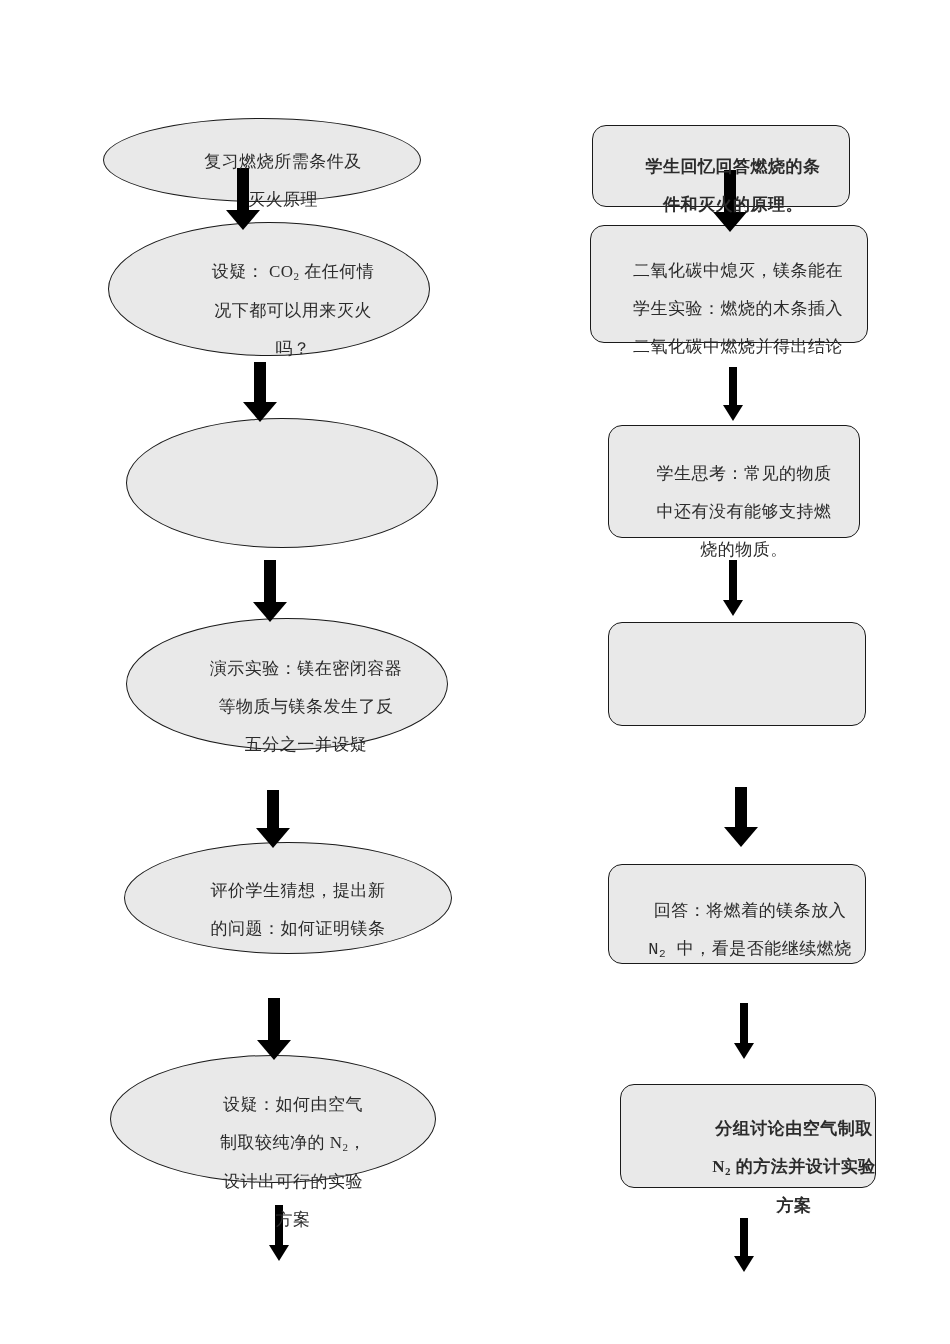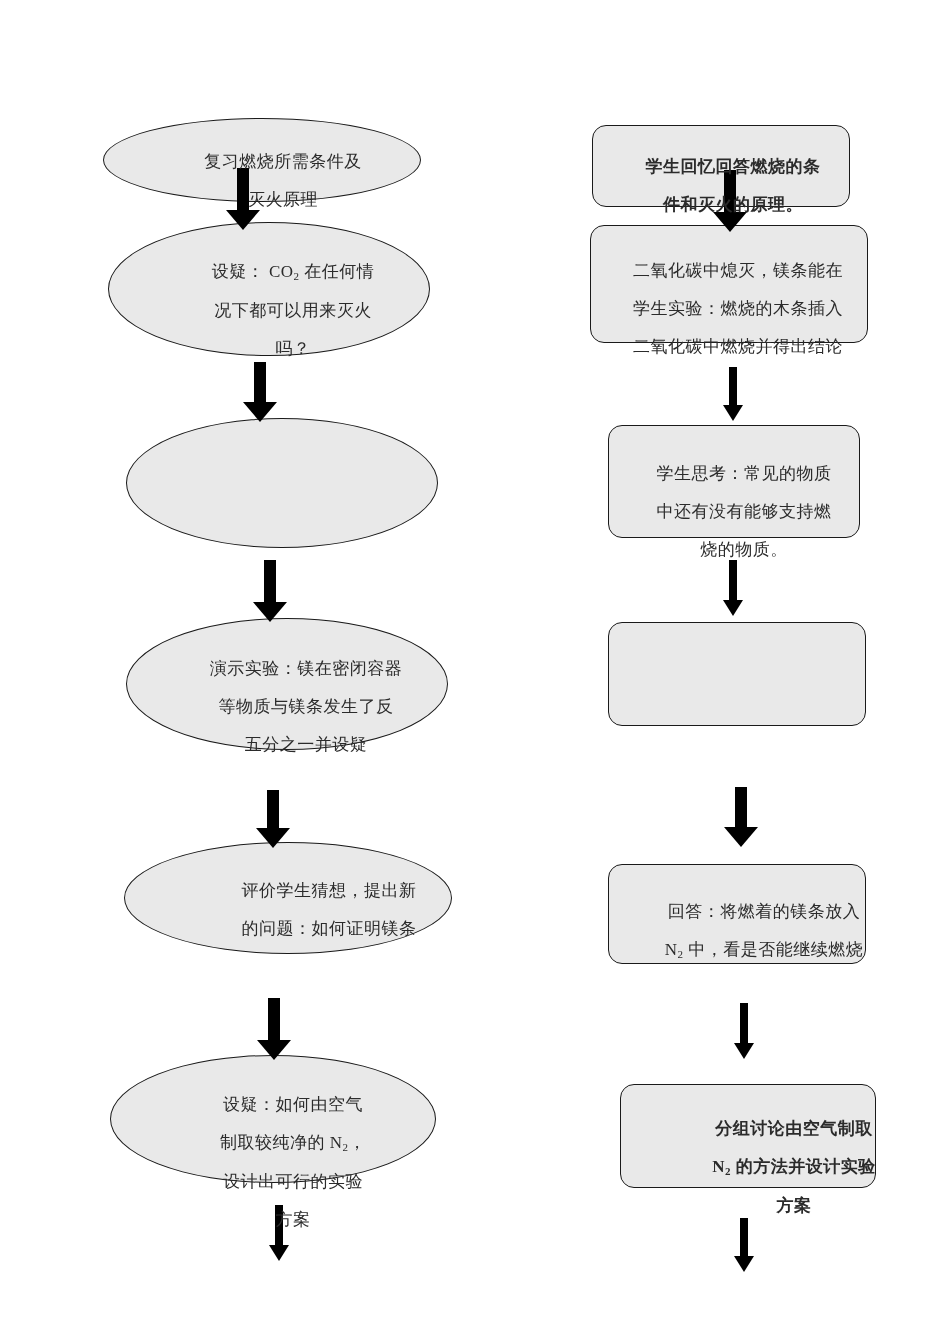--- a/index.html
+++ b/index.html
@@ -159,28 +159,28 @@
     <div class="head" style="top:38px;"></div>
   </div>
 
   <div class="node-text t-left" style="left:163px; top:143px; width:240px;"><div>复习燃烧所需条件及</div><div>灭火原理</div></div>
 
   <div class="node-text t-left" style="left:168px; top:253px; width:250px;"><div>设疑： CO<sub>2</sub> 在任何情</div><div>况下都可以用来灭火</div><div>吗？</div></div>
 
 
   <div class="node-text t-left" style="left:166px; top:650px; width:280px;"><div>演示实验：镁在密闭容器</div><div>等物质与镁条发生了反</div><div>五分之一并设疑</div></div>
 
-  <div class="node-text t-left" style="left:199px; top:872px; width:260px;"><div>评价学生猜想，提出新</div><div>的问题：如何证明镁条</div></div>
+  <div class="node-text t-left" style="left:168px; top:872px; width:260px;"><div>评价学生猜想，提出新</div><div>的问题：如何证明镁条</div></div>
 
   <div class="node-text t-left" style="left:168px; top:1086px; width:250px;"><div>设疑：如何由空气</div><div>制取较纯净的 N<sub>2</sub>，</div><div>设计出可行的实验</div><div>方案</div></div>
 
   <div class="node-text t-left" style="left:613px; top:148px; width:240px;font-weight:bold;"><div>学生回忆回答燃烧的条</div><div>件和灭火的原理。</div></div>
 
   <div class="node-text t-left" style="left:603px; top:252px; width:270px;"><div>二氧化碳中熄灭，镁条能在</div><div>学生实验：燃烧的木条插入</div><div>二氧化碳中燃烧并得出结论</div></div>
 
   <div class="node-text t-left" style="left:622px; top:455px; width:244px;"><div>学生思考：常见的物质</div><div>中还有没有能够支持燃</div><div>烧的物质。</div></div>
 
 
-  <div class="node-text t-left" style="left:640px; top:893px; width:248px;"><div>回答：将燃着的镁条放入</div><div>N<sub>2</sub> 中，看是否能继续燃烧</div></div>
+  <div class="node-text t-left" style="left:626px; top:893px; width:248px;font-family:Liberation Mono, monospace;"><div>回答：将燃着的镁条放入</div><div>N<sub>2</sub> 中，看是否能继续燃烧</div></div>
 
   <div class="node-text t-left" style="left:679px; top:1110px; width:230px;font-weight:bold;"><div>分组讨论由空气制取</div><div>N<sub>2</sub> 的方法并设计实验</div><div>方案</div></div>
 
 </div>
 
 </body></html>

